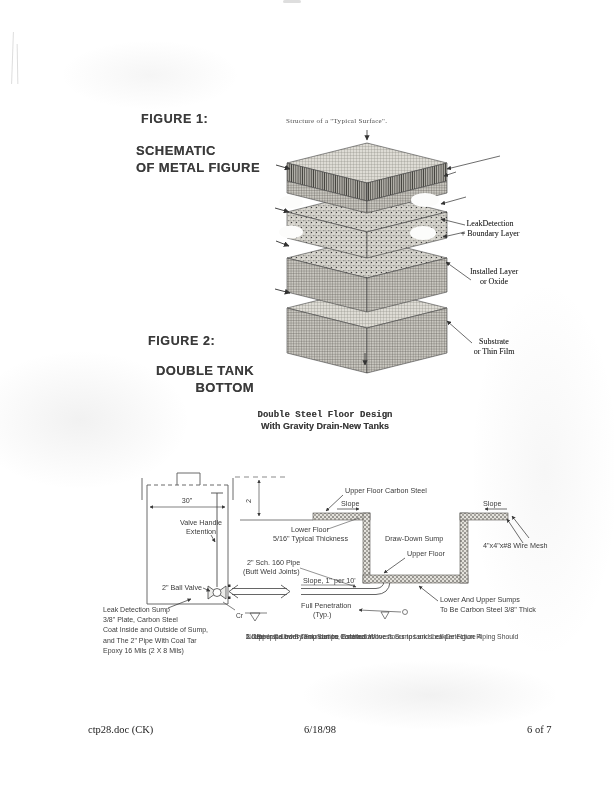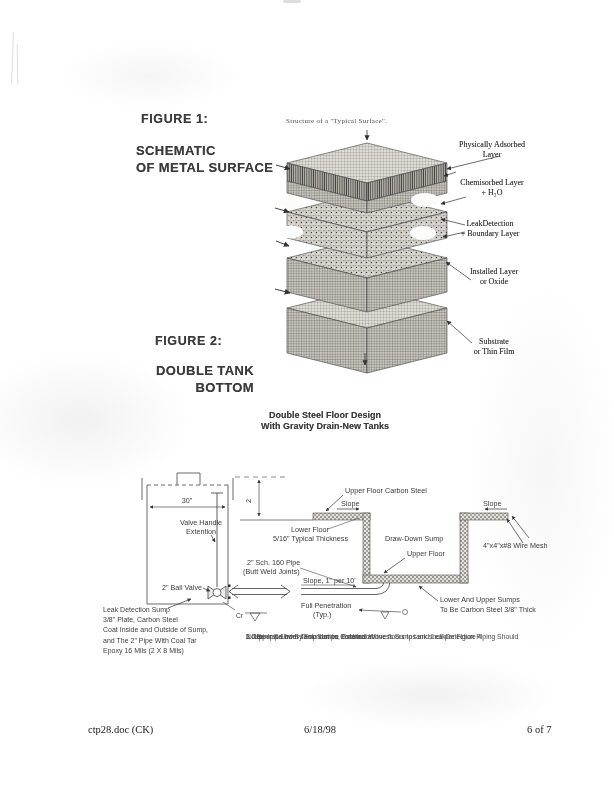--- a/index.html
+++ b/index.html
@@ -38,21 +38,21 @@
   <div class="noise scratch" style="left:17px;top:44px;height:40px;transform:rotate(-1deg);"></div>
   <div class="noise speck" style="left:283px;top:0;width:18px;height:3px;"></div>
   <div class="noise smudge" style="left:-30px;top:350px;width:220px;height:140px;"></div>
   <div class="noise smudge" style="left:300px;top:660px;width:260px;height:70px;"></div>
   <div class="noise smudge" style="left:470px;top:280px;width:150px;height:380px;opacity:.6;"></div>
   <div class="noise smudge" style="left:60px;top:40px;width:180px;height:70px;opacity:.7;"></div>
 
   <div class="fig-label" style="left:141px;top:112px;">FIGURE 1:</div>
   <div class="fig-title" style="left:136px;top:142px;">
     <div style="position:static;">SCHEMATIC</div>
-    <div style="position:static;">OF METAL SURFACE</div>
+    <div style="position:static;">OF METAL FIGURE</div>
   </div>
   <div class="serif-small" style="left:286px;top:117px;">Structure of a "Typical Surface".</div>
 
   <svg style="left:275px;top:125px;" width="285" height="250" viewBox="0 0 285 250">
     <defs>
       <pattern id="pm" width="3" height="3" patternUnits="userSpaceOnUse">
         <rect width="3" height="3" fill="#dedcd5"></rect>
         <path d="M0,0 H3 M0,0 V3" stroke="#8a8880" stroke-width="0.6"></path>
       </pattern>
       <pattern id="pmd" width="2.6" height="2.6" patternUnits="userSpaceOnUse">
@@ -123,48 +123,40 @@
       <line x1="225" y1="31" x2="172" y2="44" marker-end="url(#ah)"></line>
       <line x1="181" y1="47" x2="169" y2="51" marker-end="url(#ah)"></line>
       <line x1="191" y1="72" x2="166" y2="79" marker-end="url(#ah)"></line>
       <line x1="190" y1="100" x2="166" y2="94" marker-end="url(#ah)"></line>
       <line x1="190" y1="107" x2="168" y2="112" marker-end="url(#ah)"></line>
       <line x1="196" y1="155" x2="171" y2="137" marker-end="url(#ah)"></line>
       <line x1="197" y1="218" x2="172" y2="196" marker-end="url(#ah)"></line>
     </g>
   </svg>
 
-  <div class="layer-label" style="left:440px;top:140px;width:104px;">
-    <div style="position:static;">Physically Adsorbed</div>
-    <div style="position:static;">Layer</div>
-  </div>
-  <div class="layer-label" style="left:440px;top:178px;width:104px;">
-    <div style="position:static;">Chemisorbed Layer</div>
-    <div style="position:static;">+ H₂O</div>
-  </div>
   <div class="layer-label" style="left:438px;top:219px;width:104px;">
     <div style="position:static;">LeakDetection</div>
     <div style="position:static;">+ Boundary Layer</div>
   </div>
   <div class="layer-label" style="left:446px;top:267px;width:96px;">
     <div style="position:static;">Installed Layer</div>
     <div style="position:static;">or Oxide</div>
   </div>
   <div class="layer-label" style="left:446px;top:337px;width:96px;">
     <div style="position:static;">Substrate</div>
     <div style="position:static;text-align:center;">or Thin Film</div>
   </div>
 
-  <div class="fig-label" style="left:131px;top:334px;padding-left:24px;">FIGURE 2:</div>
+  <div class="fig-label" style="left:124px;top:334px;padding-left:24px;">FIGURE 2:</div>
   <div class="fig-title" style="left:136px;top:362px;">
     <div style="position:static;padding-left:20px;">DOUBLE TANK</div>
     <div style="position:static;text-align:right;">BOTTOM</div>
   </div>
   <div class="fig2-caption" style="left:225px;top:410px;">
-    <div style="position:static;">Double Steel Floor Design</div>
+    <div style="position:static;font-family:Liberation Mono, monospace;">Double Steel Floor Design</div>
     <div style="position:static;">With Gravity Drain-New Tanks</div>
   </div>
 
   <svg style="left:95px;top:455px;" width="515" height="185" viewBox="0 0 515 185">
     <defs>
       <pattern id="phatch" width="4" height="4" patternUnits="userSpaceOnUse">
         <rect width="4" height="4" fill="#e4e2dc"></rect>
         <path d="M0,4 L4,0 M0,0 L4,4" stroke="#6b6963" stroke-width="0.5"></path>
         <circle cx="2" cy="2" r="0.5" fill="#555"></circle>
       </pattern>

